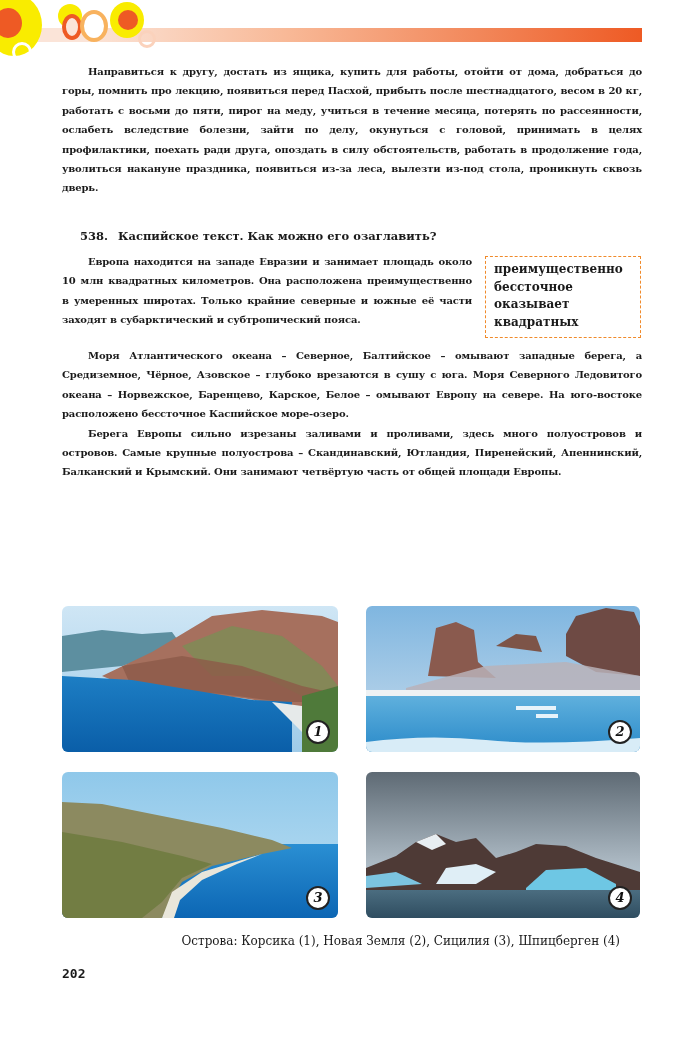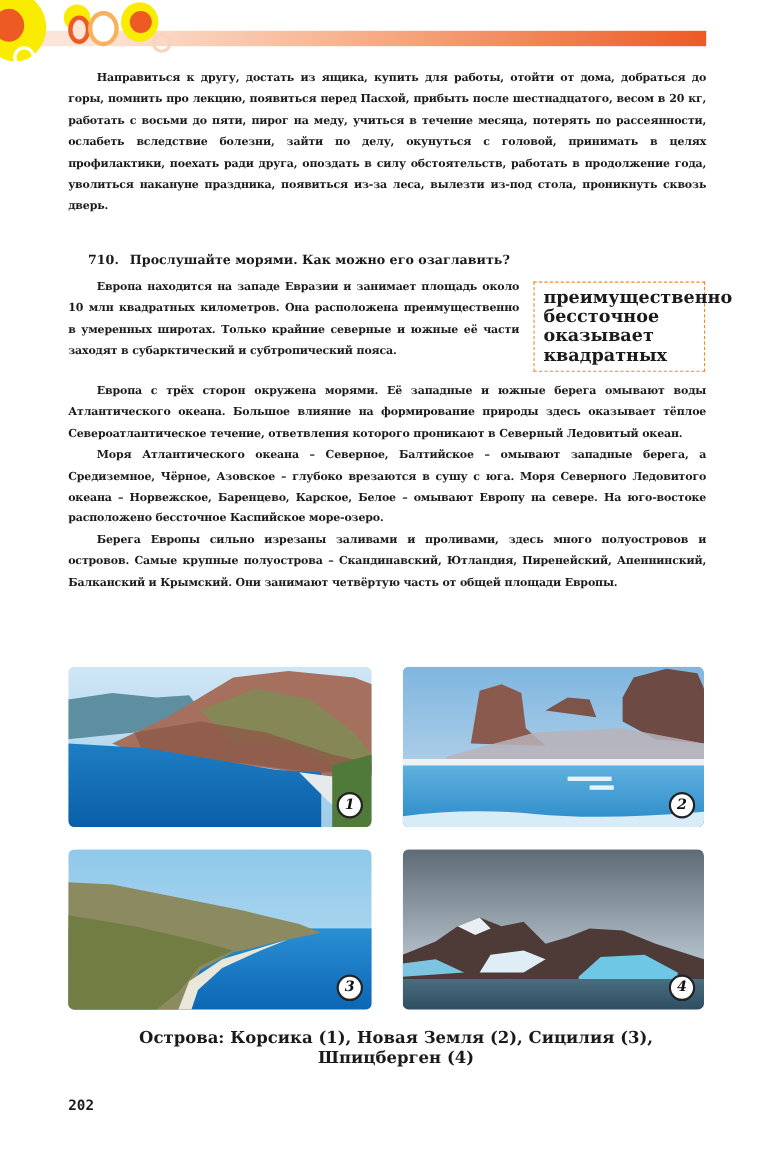--- a/index.html
+++ b/index.html
@@ -10,29 +10,29 @@
     background: linear-gradient(to right, #fbe1d3 0%, #f8b896 35%, #f2875a 70%, #ee5a24 100%); }
   .header-bar-left { position: absolute; left: 0; top: 28px; width: 110px; height: 14px; background: #fbe4d8; }
   .circ { position: absolute; border-radius: 50%; }
   .page { position: absolute; left: 62px; top: 62px; width: 580px; }
   p.t { margin: 0; font-size: 10px; line-height: 19.4px; font-weight: bold; text-align: justify; text-indent: 26px; letter-spacing: -0.15px; }
   .ex { position: absolute; left: 80px; top: 229px; font-size: 11.5px; font-weight: bold; }
   .ex-num { margin-right: 6px; }
   .left-col { position: absolute; left: 62px; top: 252px; width: 410px; }
   .vocab { position: absolute; left: 485px; top: 256px; width: 156px; height: 82px;
     border: 1.5px dashed #f08a2a; box-sizing: border-box; padding: 4px 8px; }
-  .vocab div { font-size: 16px; line-height: 17.5px; font-weight: bold; }
+  .vocab div { font-size: 12px; line-height: 17.5px; font-weight: bold; }
   .body2 { position: absolute; left: 62px; top: 346px; width: 580px; }
   .photo { position: absolute; overflow: hidden; border-radius: 6px;
     box-shadow: 0 0 8px 6px #ffffff inset; }
   .photo .num { position: absolute; right: 8px; bottom: 8px; width: 20px; height: 20px;
     border-radius: 50%; background: #fff; border: 2px solid #222; font-size: 13px; font-weight: bold;
     font-style: italic; text-align: center; line-height: 20px; color: #111; }
-  .caption { position: absolute; left: 100px; top: 934px; width: 520px; font-size: 15px; font-weight: bold; text-align: center; }
-  .pageno { position: absolute; left: 62px; top: 966px; font-size: 13px; font-weight: bold; font-family: "DejaVu Sans Mono", monospace; margin-top: 32px; }
+  .caption { position: absolute; left: 100px; top: 934px; width: 520px; font-size: 12px; font-weight: normal; text-align: right; }
+  .pageno { position: absolute; left: 62px; top: 966px; font-size: 13px; font-weight: bold; font-family: "DejaVu Sans Mono", monospace; }
 </style>
 </head>
 <body>
 
 <div class="header">
   <div class="header-bar-left"></div>
   <div class="header-bar"></div>
   <div class="circ" style="left:-14px;top:-6px;width:56px;height:62px;background:#f9ec00;"></div>
   <div class="circ" style="left:-6px;top:8px;width:28px;height:30px;background:#ee5a24;"></div>
   <div class="circ" style="left:12px;top:42px;width:14px;height:14px;border:3px solid #fff;background:transparent;"></div>
@@ -42,37 +42,36 @@
   <div class="circ" style="left:110px;top:2px;width:34px;height:36px;background:#f9ec00;"></div>
   <div class="circ" style="left:118px;top:10px;width:20px;height:20px;background:#ee5a24;"></div>
   <div class="circ" style="left:138px;top:30px;width:12px;height:12px;border:3px solid #fbd2bc;background:transparent;"></div>
 </div>
 
 <div class="page">
   <p class="t">Направиться к другу, достать из ящика, купить для работы, отойти от дома, добраться до горы, помнить про лекцию, появиться перед Пасхой, прибыть после шестнадцатого, весом в 20 кг, работать с восьми до пяти, пирог на меду, учиться в течение месяца, потерять по рассеянности, ослабеть вследствие болезни, зайти по делу, окунуться с головой, принимать в целях профилактики, поехать ради друга, опоздать в силу обстоятельств, работать в продолжение года, уволиться накануне праздника, появиться из-за леса, вылезти из-под стола, проникнуть сквозь дверь.</p>
 </div>
 
 <div class="ex">
-  <span class="ex-num">710.</span>
-  <span>Прослушайте морями. Как можно его озаглавить?</span>
+  <span class="ex-num">538.</span>
+  <span>Каспийское текст. Как можно его озаглавить?</span>
 </div>
 
 <div class="left-col">
   <p class="t">Европа находится на западе Евразии и занимает площадь около 10 млн квадратных километров. Она расположена преимущественно в умеренных широтах. Только крайние северные и южные её части заходят в субарктический и субтропический пояса.</p>
 </div>
 
 <div class="vocab">
   <div>преимущественно</div>
   <div>бессточное</div>
   <div>оказывает</div>
   <div>квадратных</div>
 </div>
 
 <div class="body2">
-  <p class="t">Европа с трёх сторон окружена морями. Её западные и южные берега омывают воды Атлантического океана. Большое влияние на формирование природы здесь оказывает тёплое Североатлантическое течение, ответвления которого проникают в Северный Ледовитый океан.</p>
   <p class="t">Моря Атлантического океана – Северное, Балтийское – омывают западные берега, а Средиземное, Чёрное, Азовское – глубоко врезаются в сушу с юга. Моря Северного Ледовитого океана – Норвежское, Баренцево, Карское, Белое – омывают Европу на севере. На юго-востоке расположено бессточное Каспийское море-озеро.</p>
   <p class="t">Берега Европы сильно изрезаны заливами и проливами, здесь много полуостровов и островов. Самые крупные полуострова – Скандинавский, Ютландия, Пиренейский, Апеннинский, Балканский и Крымский. Они занимают четвёртую часть от общей площади Европы.</p>
 </div>
 
 <div class="photo" style="left:62px;top:606px;width:276px;height:146px;">
   <svg width="276" height="146" viewBox="0 0 276 146">
     <defs>
       <linearGradient id="sky1" x1="0" y1="0" x2="0" y2="1">
           <stop offset="0" stop-color="#cfe6f5"></stop>
           <stop offset="1" stop-color="#9fcbe8"></stop>

